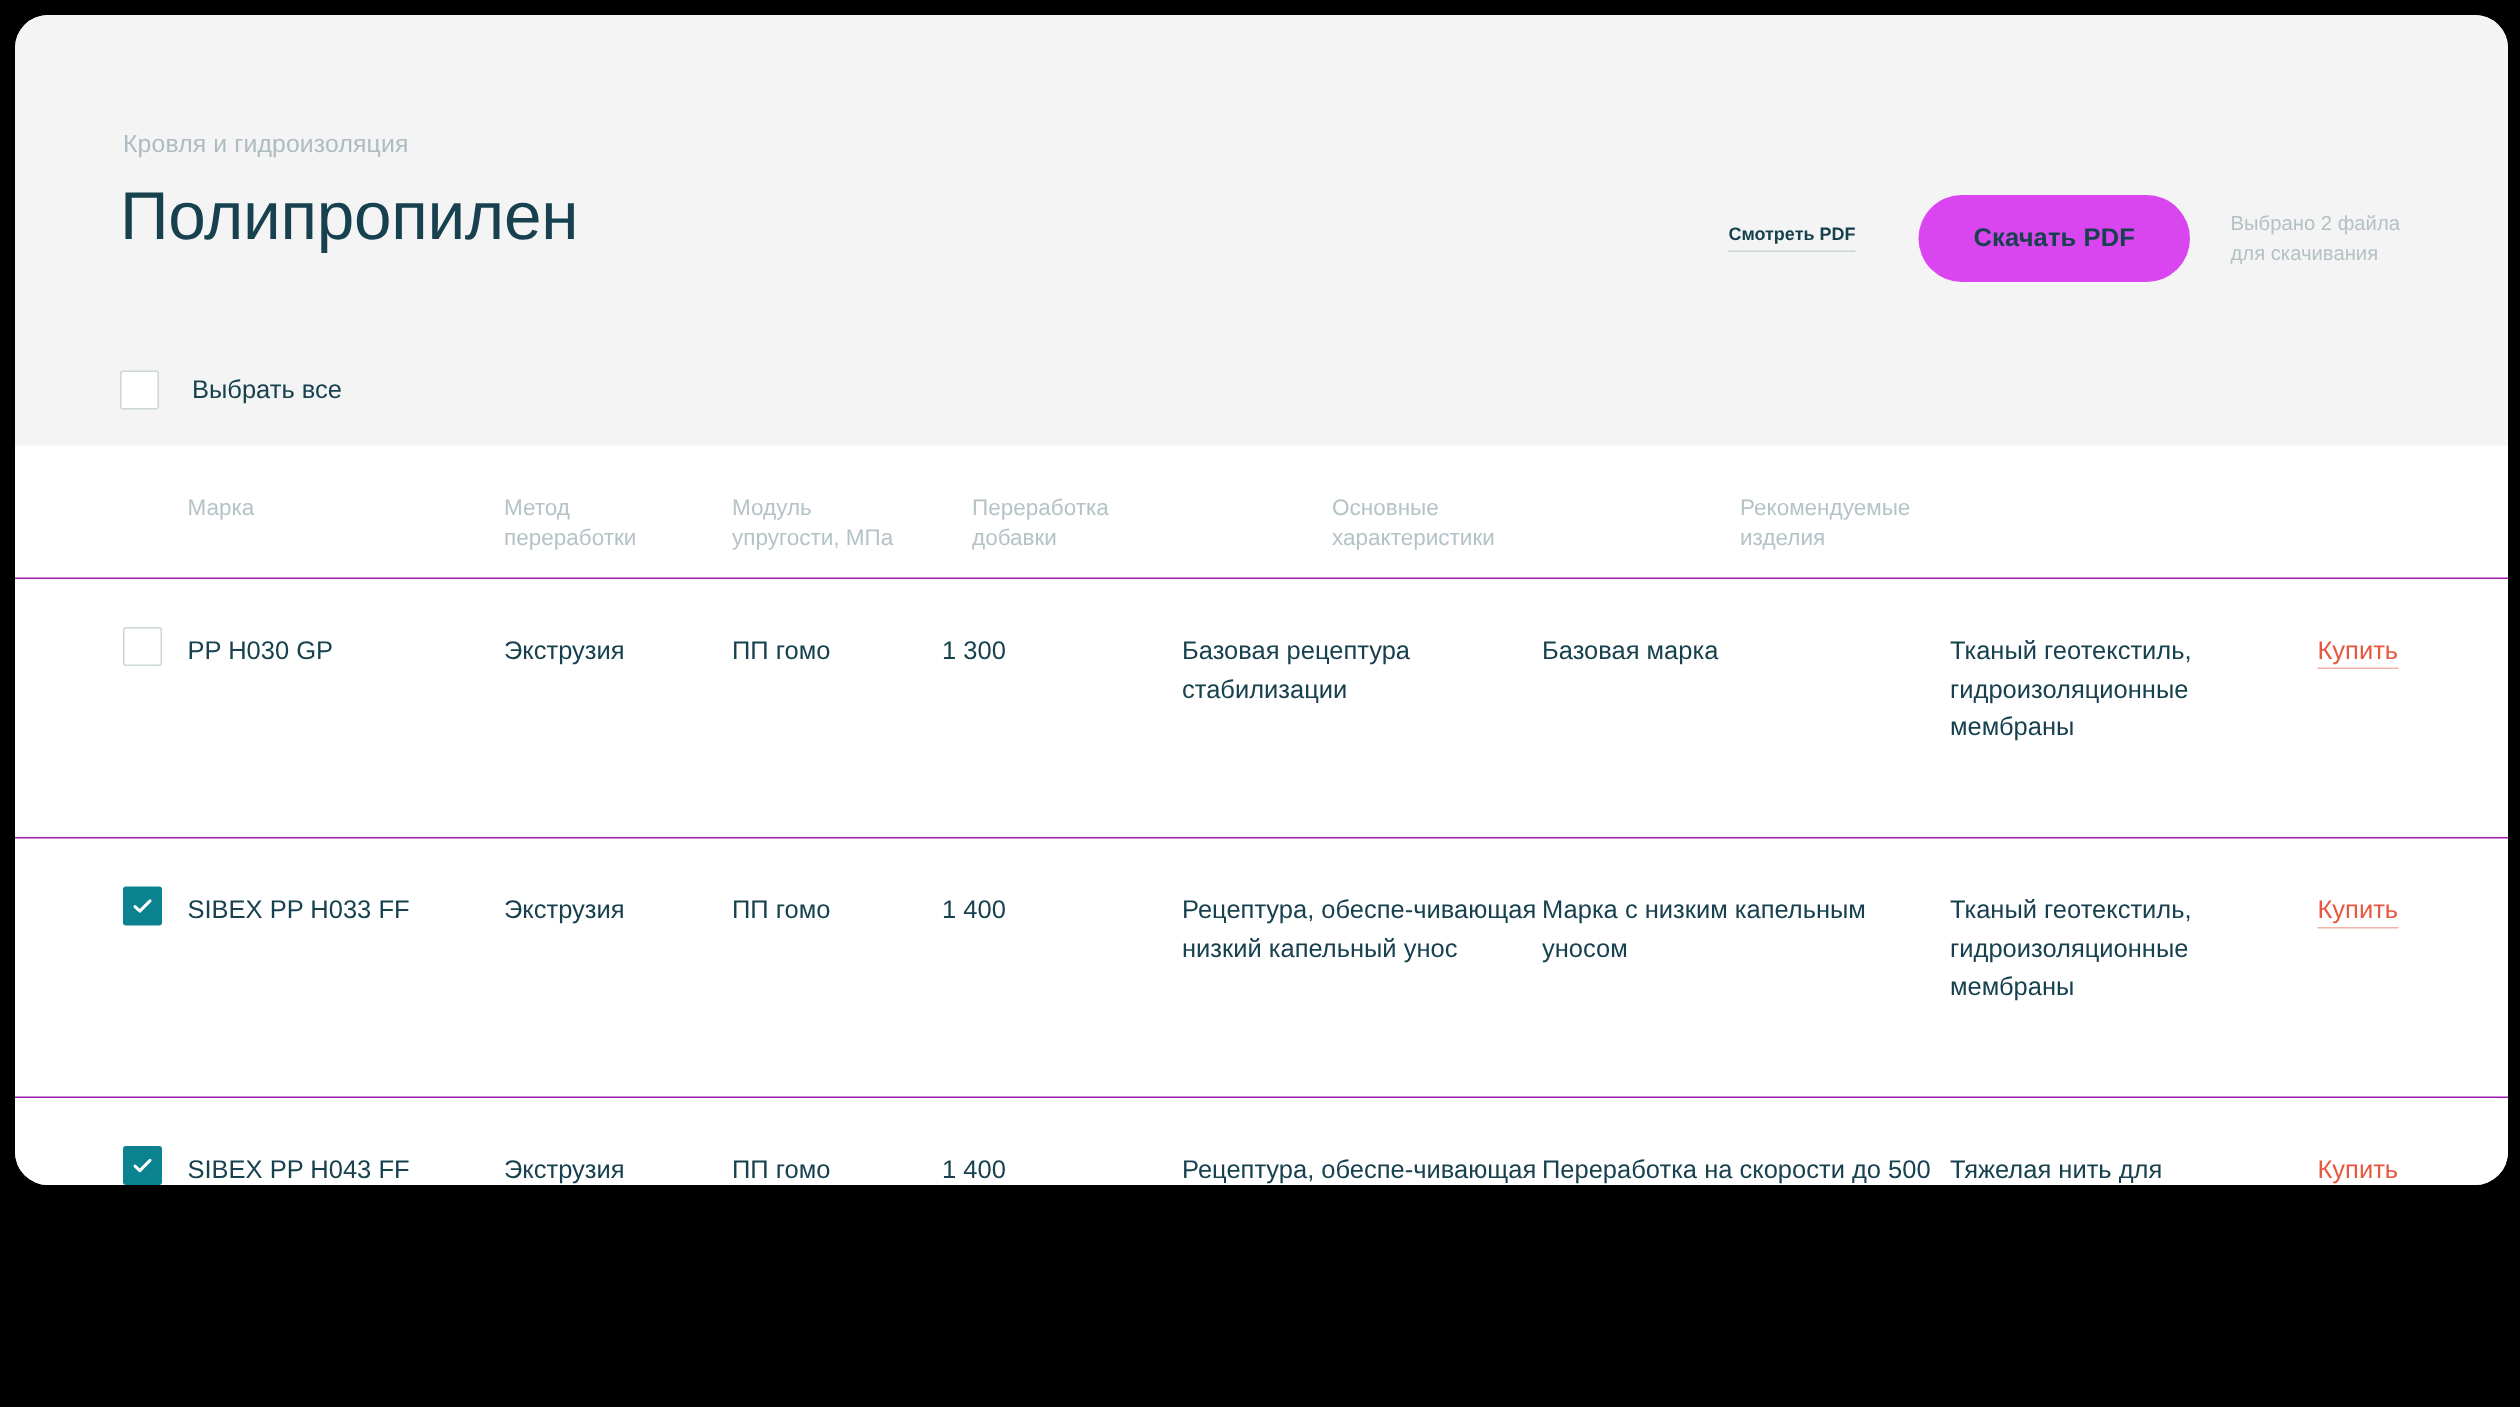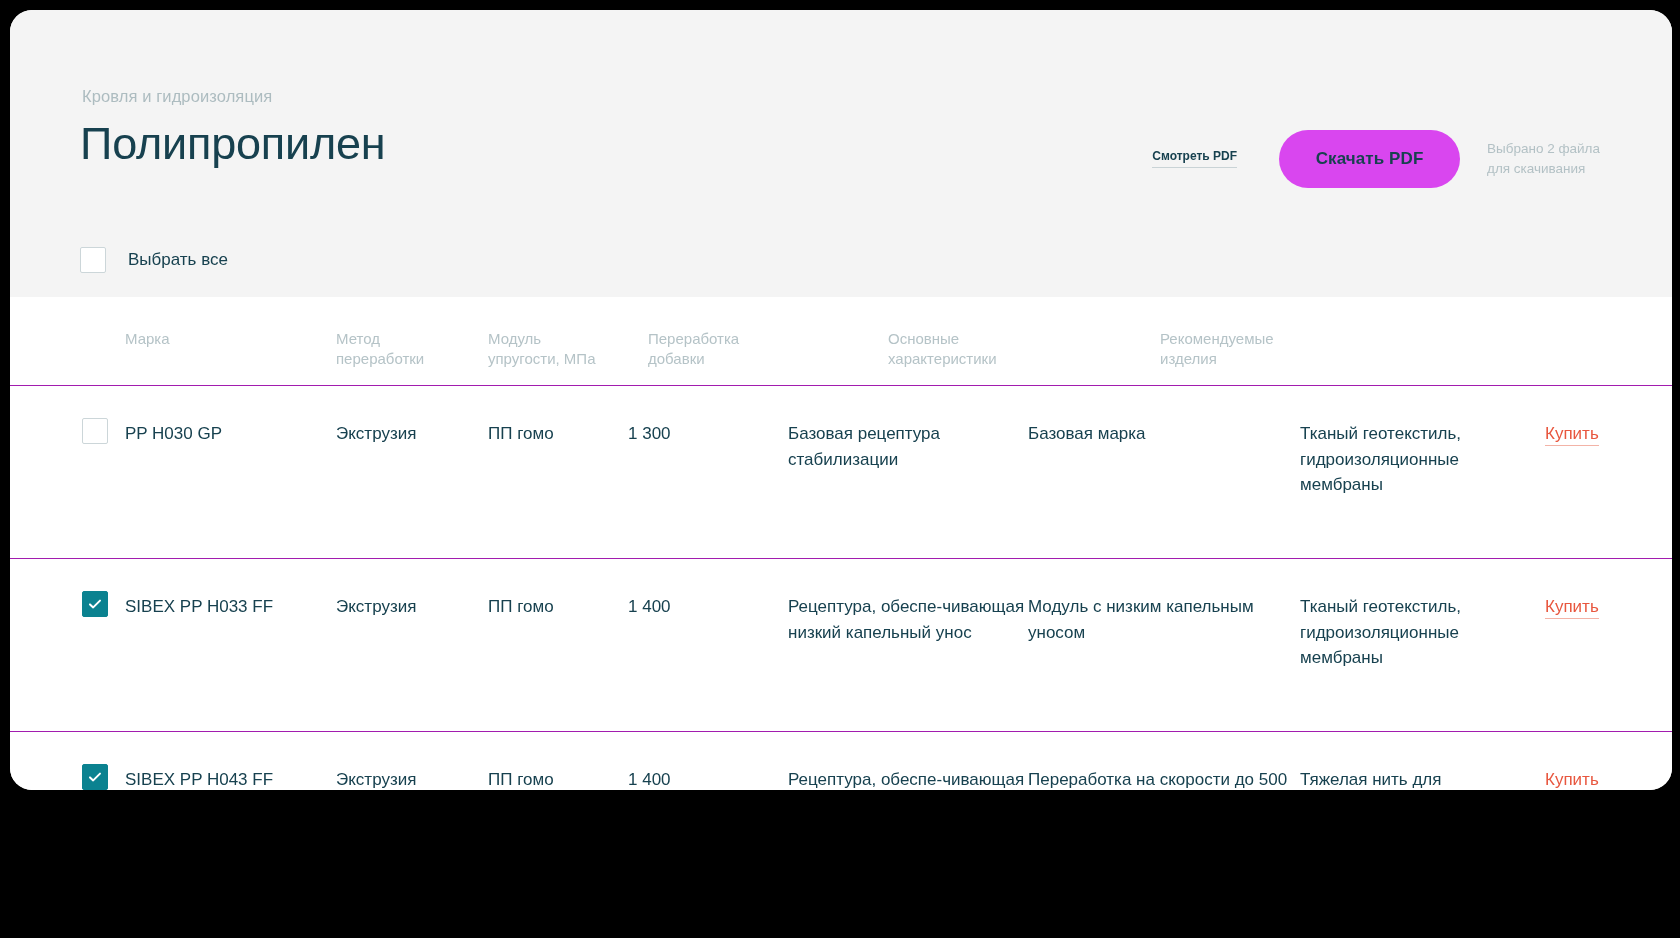--- a/index.html
+++ b/index.html
@@ -264,21 +264,21 @@
           <svg class="tick" width="16" height="16" viewBox="0 0 16 16">
             <path d="M3 8.4 L6.2 11.4 L13 4.6" fill="none" stroke="#ffffff" stroke-width="2" stroke-linecap="round" stroke-linejoin="round"></path>
           </svg>
         </span>
       </div>
       <div class="c-brand">SIBEX PP H033 FF</div>
       <div class="c-method">Экструзия</div>
       <div class="c-type">ПП гомо</div>
       <div class="c-mod">1 400</div>
       <div class="c-add">Рецептура, обеспе-чивающая низкий капельный унос</div>
-      <div class="c-char">Модуль с низким капельным уносом</div>
+      <div class="c-char">Марка с низким капельным уносом</div>
       <div class="c-rec">Тканый геотекстиль, гидроизоляционные мембраны</div>
       <div class="c-buy">
         <a class="buy">Купить</a>
       </div>
     </div>
 
     <div class="row data">
       <div class="c-check">
         <span class="cb checked">
           <svg class="tick" width="16" height="16" viewBox="0 0 16 16">

